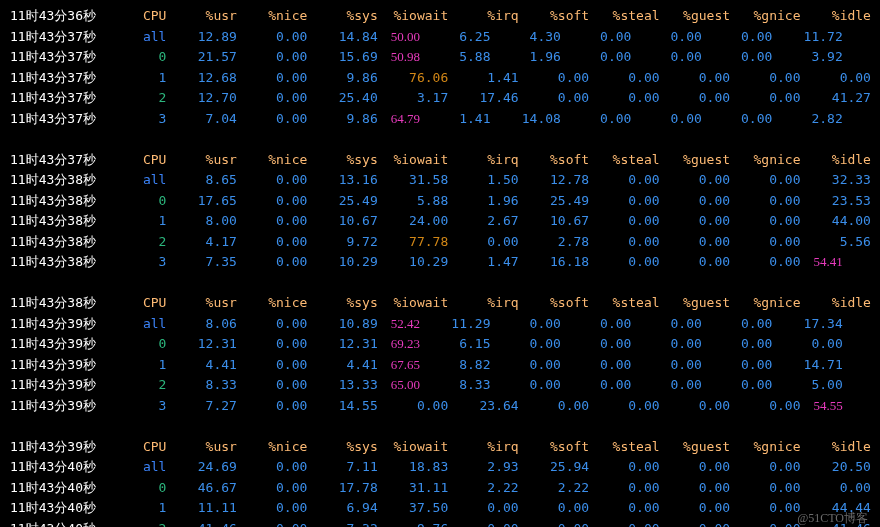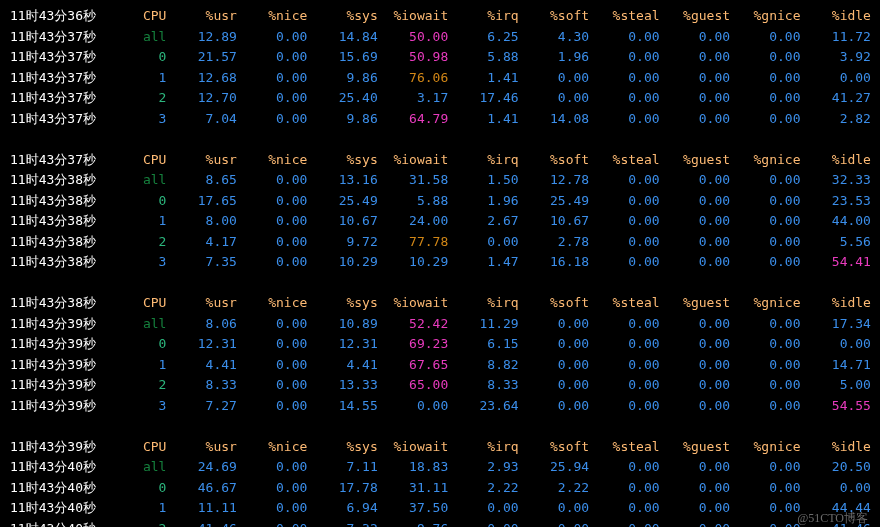--- a/index.html
+++ b/index.html
@@ -14,27 +14,27 @@
     font-family: "Menlo", "Consolas", "DejaVu Sans Mono", monospace;
     font-size: 13px;
     line-height: 20.5px;
     white-space: pre;
     color: #FFFFFF;
     padding: 6px 10px;
     position: relative;
   }
   .hdr  { color: #fdba74; }
   .lbl  { color: #FFFFFF; }
-  .all  { color: #15803d; }
+  .all  { color: #3b82f6; }
   .cpu0 { color: #2CB67D; }
   .cpu1 { color: #3B8EEA; }
   .cpu2 { color: #2CB67D; }
   .cpu3 { color: #3B8EEA; }
   .blu  { color: #3B8EEA; }
-  .mag  { color: #E83BBE; }
+  .mag  { color: #E83BBE; font-family: Liberation Serif, serif; }
   .org  { color: #D18616; text-align: right; }
   .watermark {
     position: absolute;
     right: 12px;
     bottom: 0;
     color: #6B6B6B;
     font-size: 12px;
     pointer-events: none;
   }
 </style>

